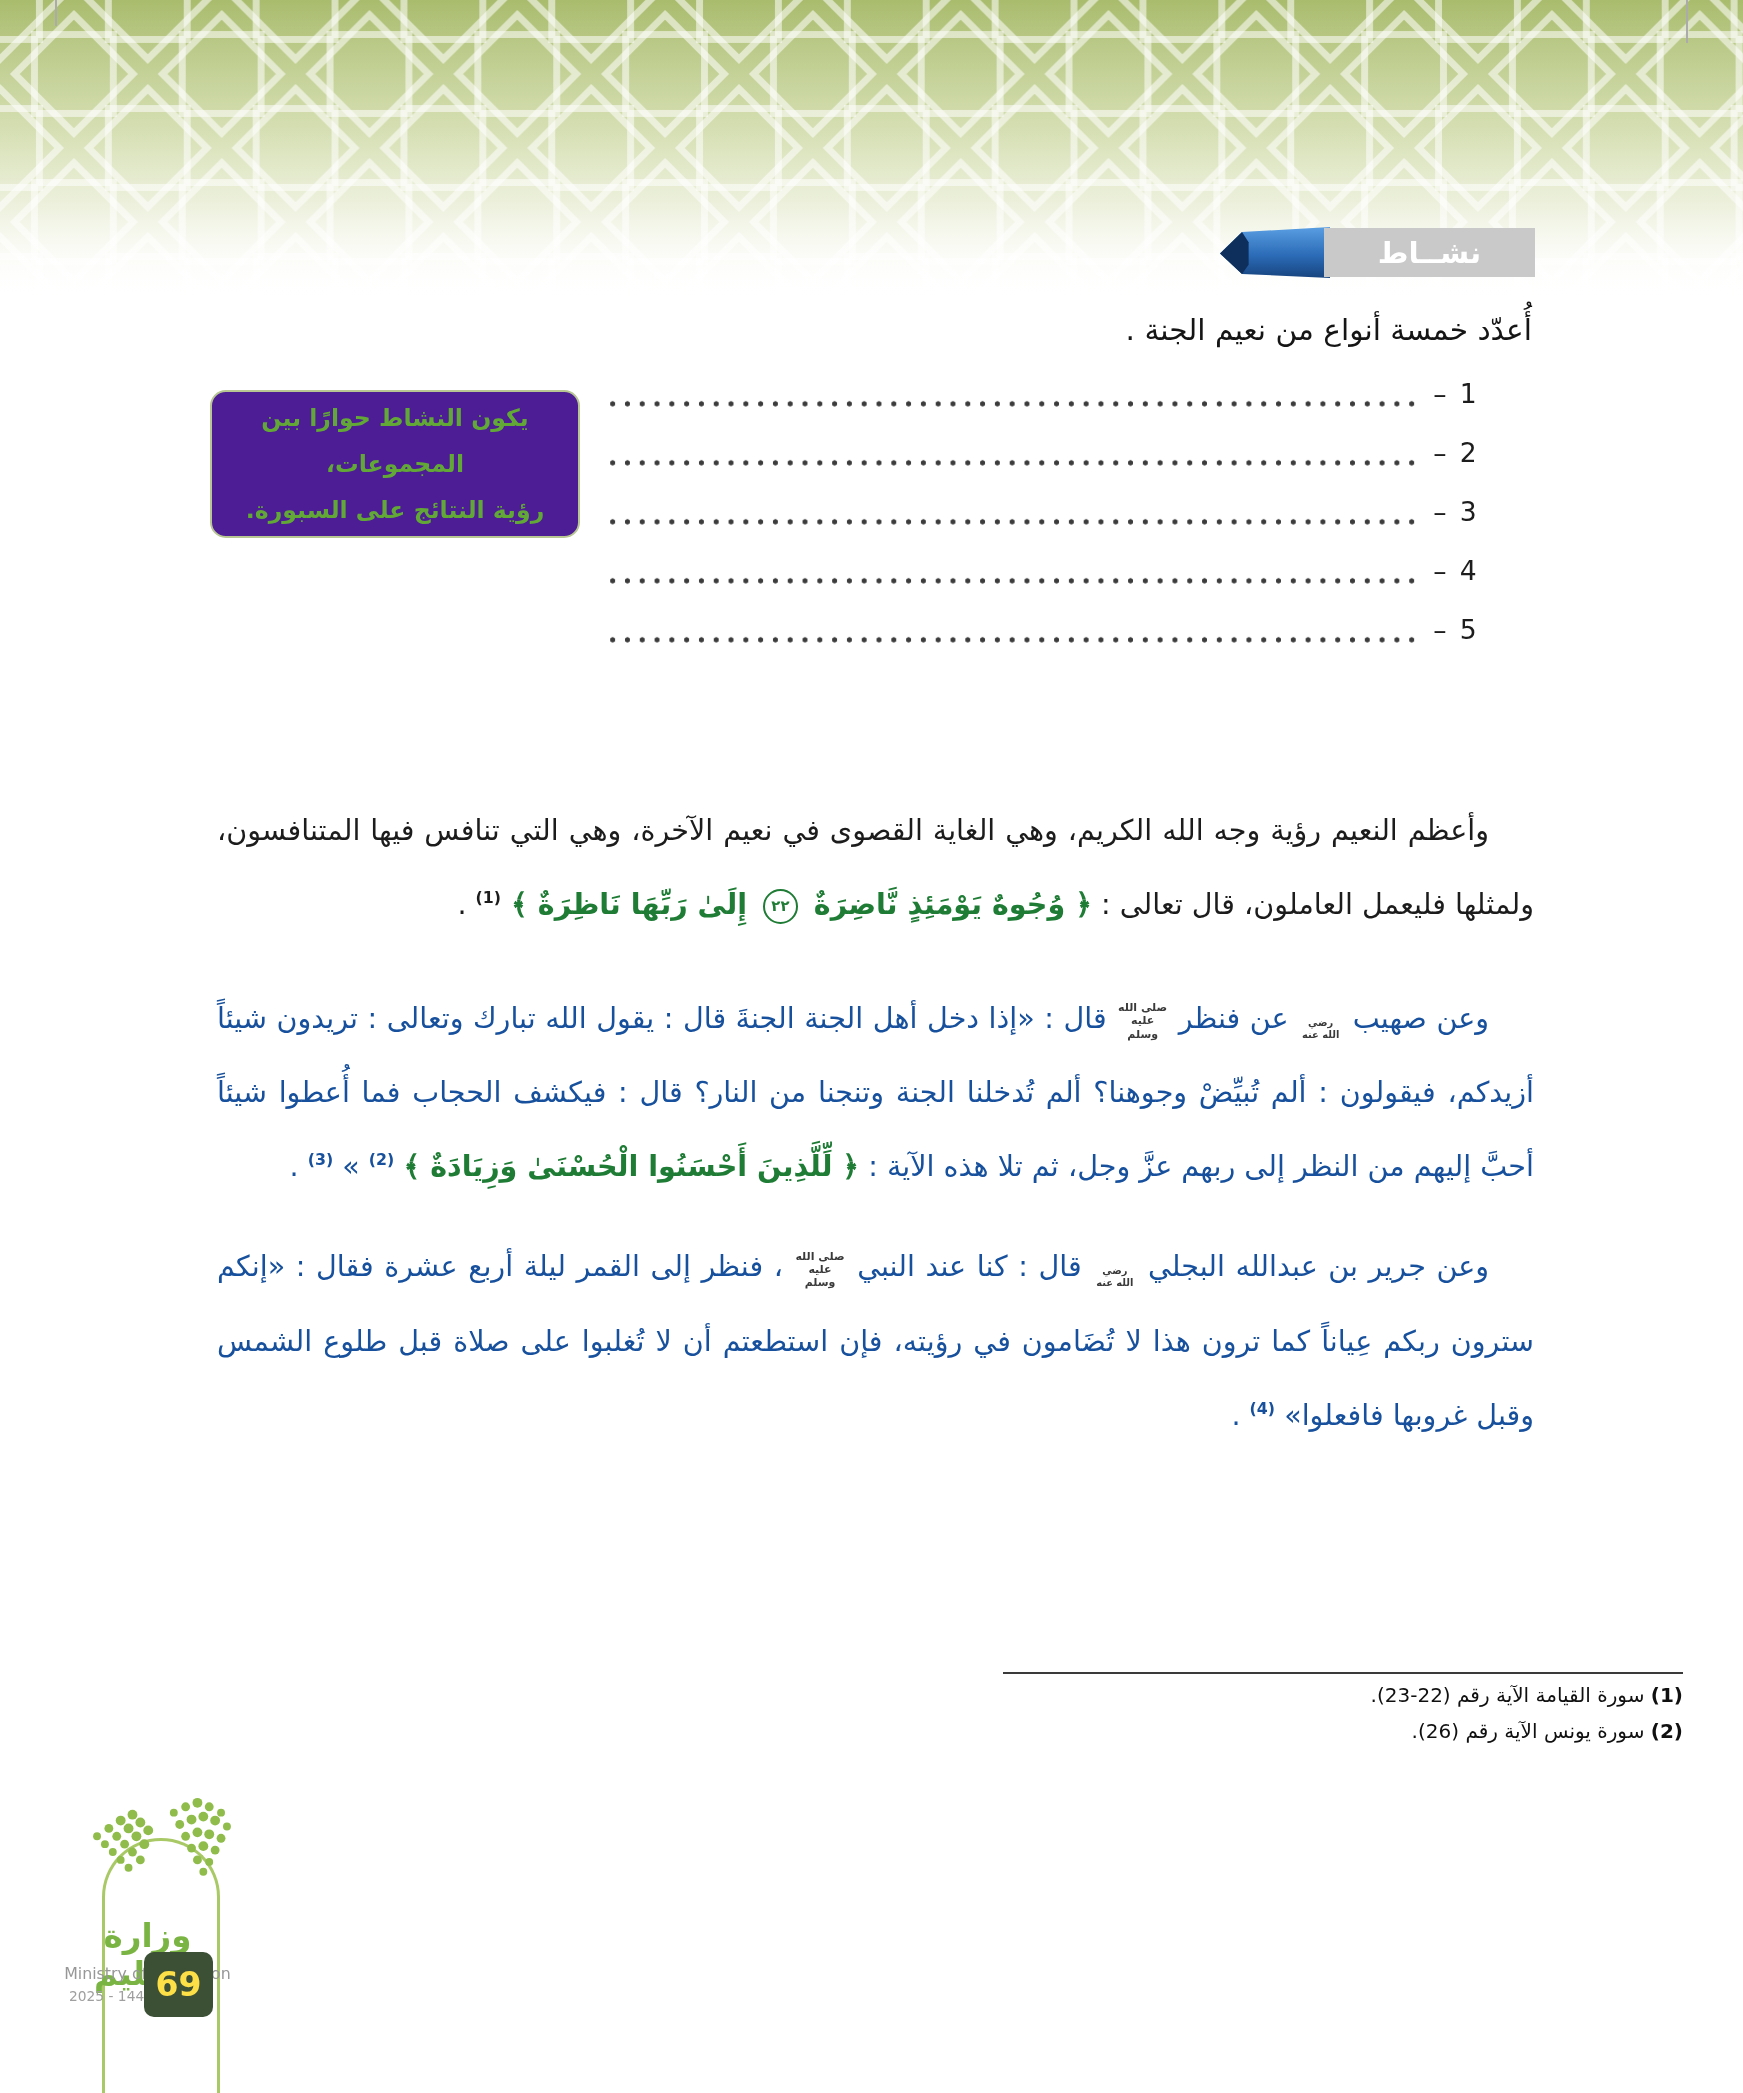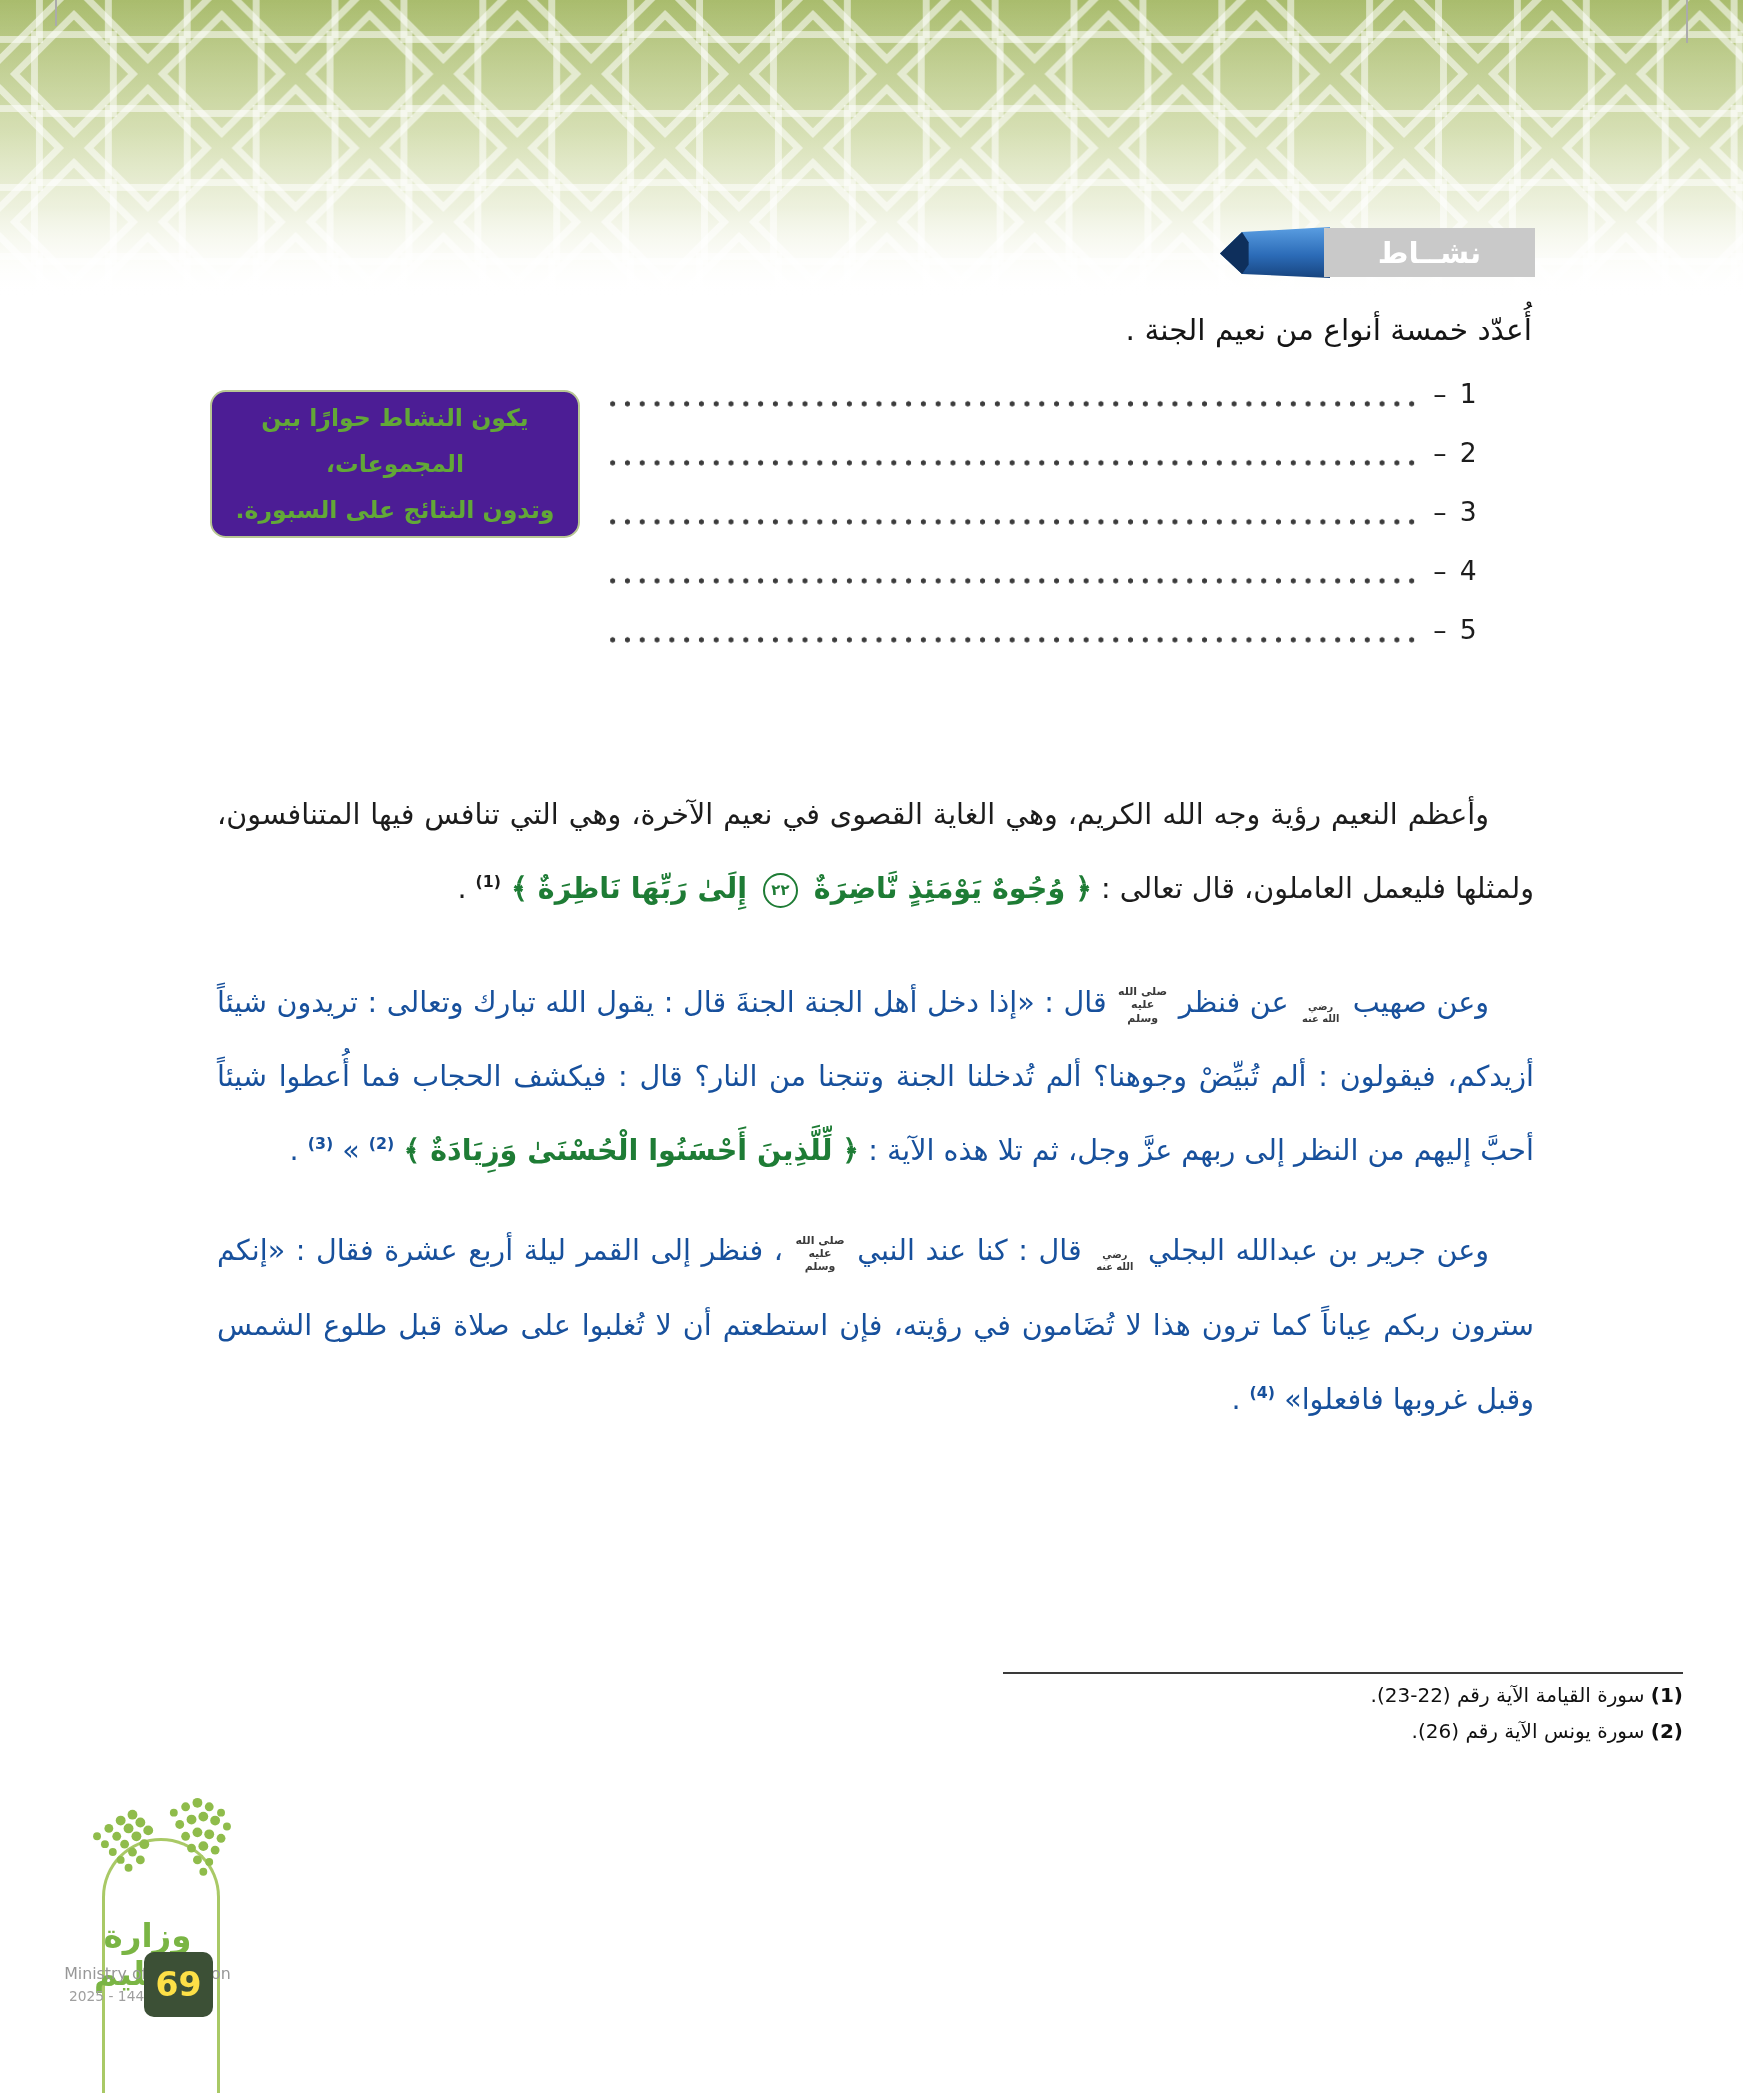--- a/index.html
+++ b/index.html
@@ -35,21 +35,21 @@
       background-image:radial-gradient(circle, #3c3c3c 2.3px, rgba(0,0,0,0) 2.9px);
       background-size:14.8px 7.9px; background-repeat:repeat-x; background-position:center; }
 
   
   .note-box { position:absolute; left:210px; top:390px; width:370px; height:148px;
       border:2px solid #b8c693; border-radius:15.8px; background:#4c1d95;
       display:flex; flex-direction:column; justify-content:center; text-align:center; padding:7.9px 19.7px; }
   .note-line { color:#62a837; font-size:23.6px; font-weight:bold; line-height:1.95; }
 
   
-  .text-col { position:absolute; left:210px; right:210px; top:777px;margin-left:7px; }
+  .text-col { position:absolute; left:210px; right:210px; top:793px;margin-left:7px; }
   .para { font-size:28.6px; line-height:2.6; text-align:justify; color:#1c1c1c; text-indent:45px; }
   .para.blue { color:#17509c; }
   .p1 { margin-bottom:39px; }
   .p2 { margin-bottom:25.6px; }
   .verse { color:#1e7c35; font-weight:bold; }
   .ayah-num { display:inline-flex; align-items:center; justify-content:center; width:35px; height:35px;
       border:2px solid #1e7c35; border-radius:50%; font-size:14.8px; vertical-align:middle; margin:0 5.9px;
       text-indent:0; }
   .ref { font-size:15.8px; vertical-align:super; font-weight:bold; }
   .ref.dark { color:#1c1c1c; }
@@ -150,21 +150,21 @@
     </div>
     <div class="fill-row">
       <span class="fill-num">5</span>
       <span class="fill-dash">–</span>
       <div class="fill-dots"></div>
     </div>
   </div>
 
   <div class="note-box">
     <div class="note-line">يكون النشاط حوارًا بين المجموعات،</div>
-    <div class="note-line">وتدون النتائج على السبورة.</div>
+    <div class="note-line">رؤية النتائج على السبورة.</div>
   </div>
 
   <div class="text-col">
 
     <p class="para p1">
       <span>وأعظم النعيم رؤية وجه الله الكريم، وهي الغاية القصوى في نعيم الآخرة، وهي التي تنافس فيها المتنافسون، ولمثلها فليعمل العاملون، قال تعالى :</span>
       <span class="verse">
         <span>﴿</span>
         <span>وُجُوهٌ يَوْمَئِذٍ نَّاضِرَةٌ</span>
         <span class="ayah-num">٢٢</span>

